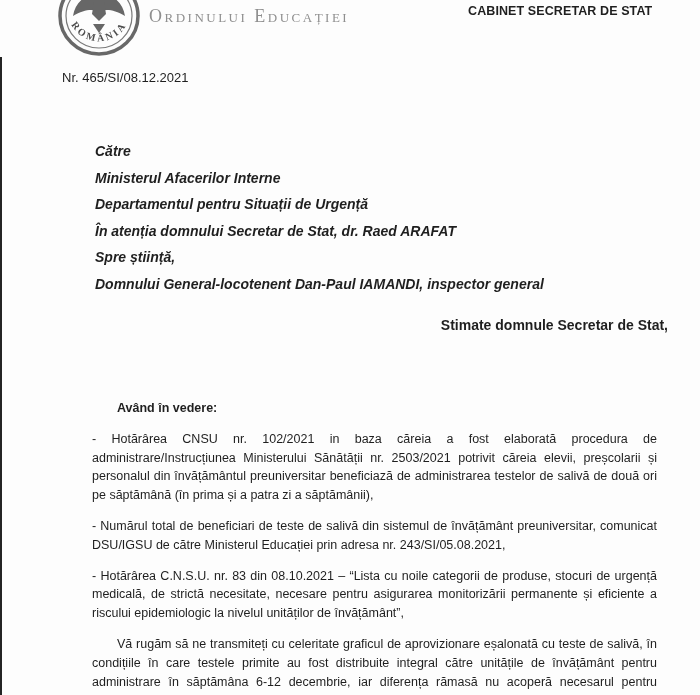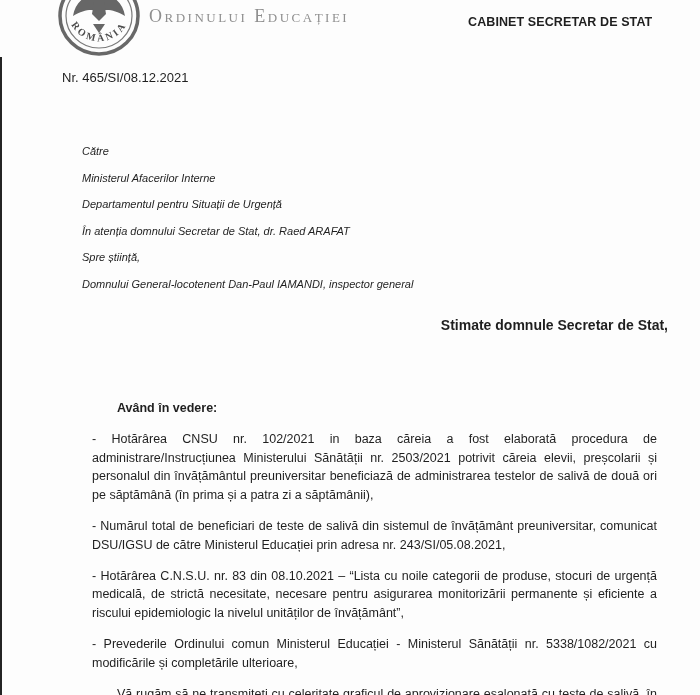--- a/index.html
+++ b/index.html
@@ -17,29 +17,29 @@
   .seal {
     position: absolute; left: 57px; top: -24px; width: 84px; height: 80px;
   }
   .ministry {
     position: absolute; left: 149px; top: 6px;
     font-family: "Liberation Serif", "DejaVu Serif", serif;
     font-variant: small-caps; font-size: 18px; letter-spacing: 2.5px;
     color: var(--ministry-gray, #8f8f8f); white-space: nowrap;
   }
   .cabinet {
-    position: absolute; left: 468px; top: 15px;
+    position: absolute; left: 468px; top: 4px;
     font-size: 12.5px; font-weight: 700; letter-spacing: 0.1px; white-space: nowrap;
   }
   .regnr {
     position: absolute; left: 62px; top: 70px; font-size: 13px; white-space: nowrap;
   }
   .recipient {
-    position: absolute; left: 82px; top: 138px;
-    font-size: 11px; font-weight: 400; font-style: italic; line-height: 26.5px;
+    position: absolute; left: 95px; top: 138px;
+    font-size: 14px; font-weight: 700; font-style: italic; line-height: 26.5px;
   }
   .salutation {
     position: absolute; left: 80px; top: 317px; width: 588px;
     text-align: right; font-weight: 700; font-size: 14px;
   }
   .main {
     position: absolute; left: 80px; top: 387px; width: 589px;
     font-size: 12.5px; line-height: 18.8px; text-align: justify;
   }
   .main p { margin: 12px; }
@@ -89,15 +89,14 @@
   <div>Domnului General-locotenent Dan-Paul IAMANDI, inspector general</div>
 </div>
 
 <div class="salutation">Stimate domnule Secretar de Stat,</div>
 
 <div class="main">
   <p class="intro">Având în vedere:</p>
   <p class="item">- Hotărârea CNSU nr. 102/2021 in baza căreia a fost elaborată procedura de administrare/Instrucțiunea Ministerului Sănătății nr. 2503/2021 potrivit căreia elevii, preșcolarii și personalul din învățământul preuniversitar beneficiază de administrarea testelor de salivă de două ori pe săptămână (în prima și a patra zi a săptămânii),</p>
   <p class="item">- Numărul total de beneficiari de teste de salivă din sistemul de învățământ preuniversitar, comunicat DSU/IGSU de către Ministerul Educației prin adresa nr. 243/SI/05.08.2021,</p>
   <p class="item">- Hotărârea C.N.S.U. nr. 83 din 08.10.2021 – “Lista cu noile categorii de produse, stocuri de urgență medicală, de strictă necesitate, necesare pentru asigurarea monitorizării permanente și eficiente a riscului epidemiologic la nivelul unităților de învățământ”,</p>
-  <p class="item">- Prevederile Ordinului comun Ministerul Educației - Ministerul Sănătății nr. 5338/1082/2021 cu modificările și completările ulterioare,</p>
   <p class="closing">Vă rugăm să ne transmiteți cu celeritate graficul de aprovizionare eșalonată cu teste de salivă, în condițiile în care testele primite au fost distribuite integral către unitățile de învățământ pentru administrare în săptămâna 6-12 decembrie, iar diferența rămasă nu acoperă necesarul pentru săptămâna 13-19 decembrie, fiind insuficientă chiar și pentru administrare in prima zi a săptămânii-luni, 13 decembrie, conform datelor transmise de inspectoratele școlare județene.</p>
 </div>
 
 </body></html>

